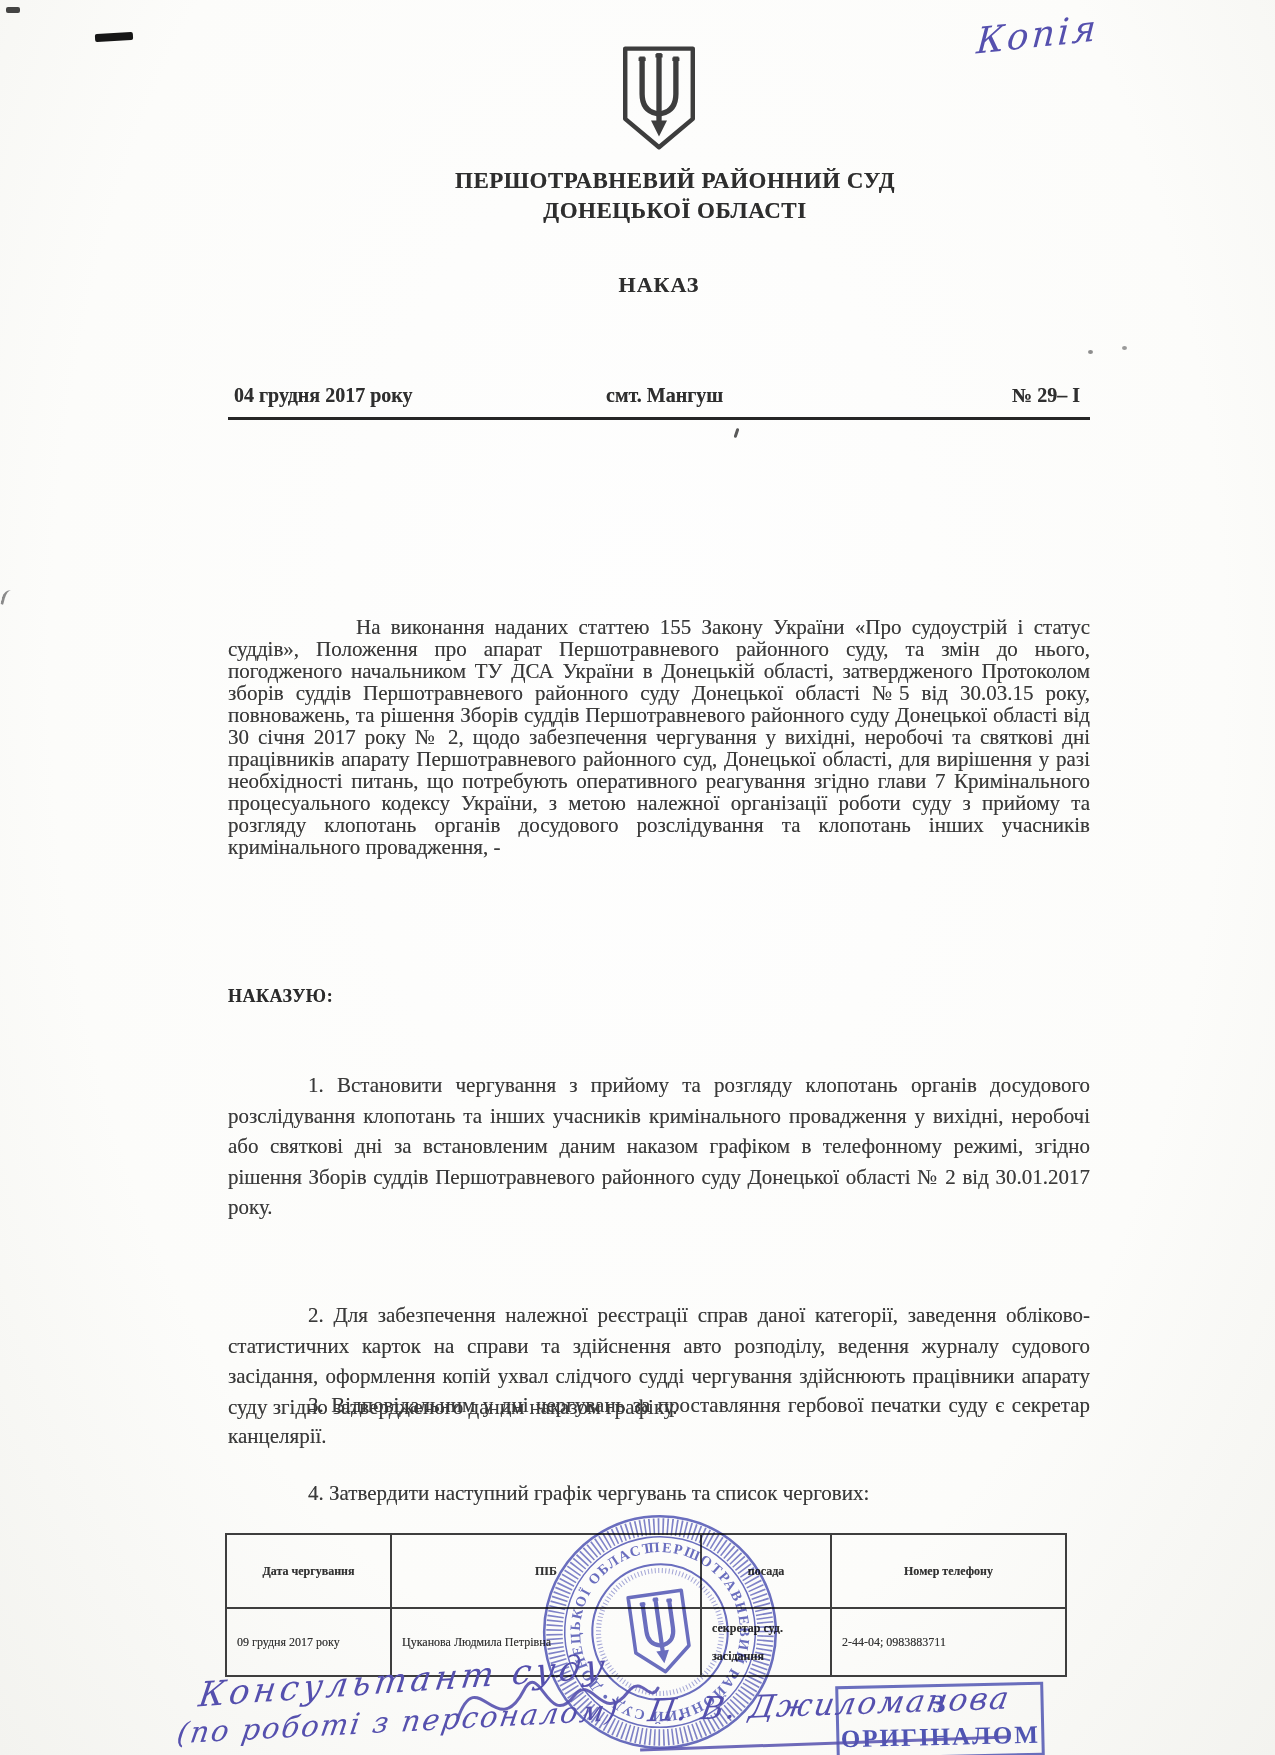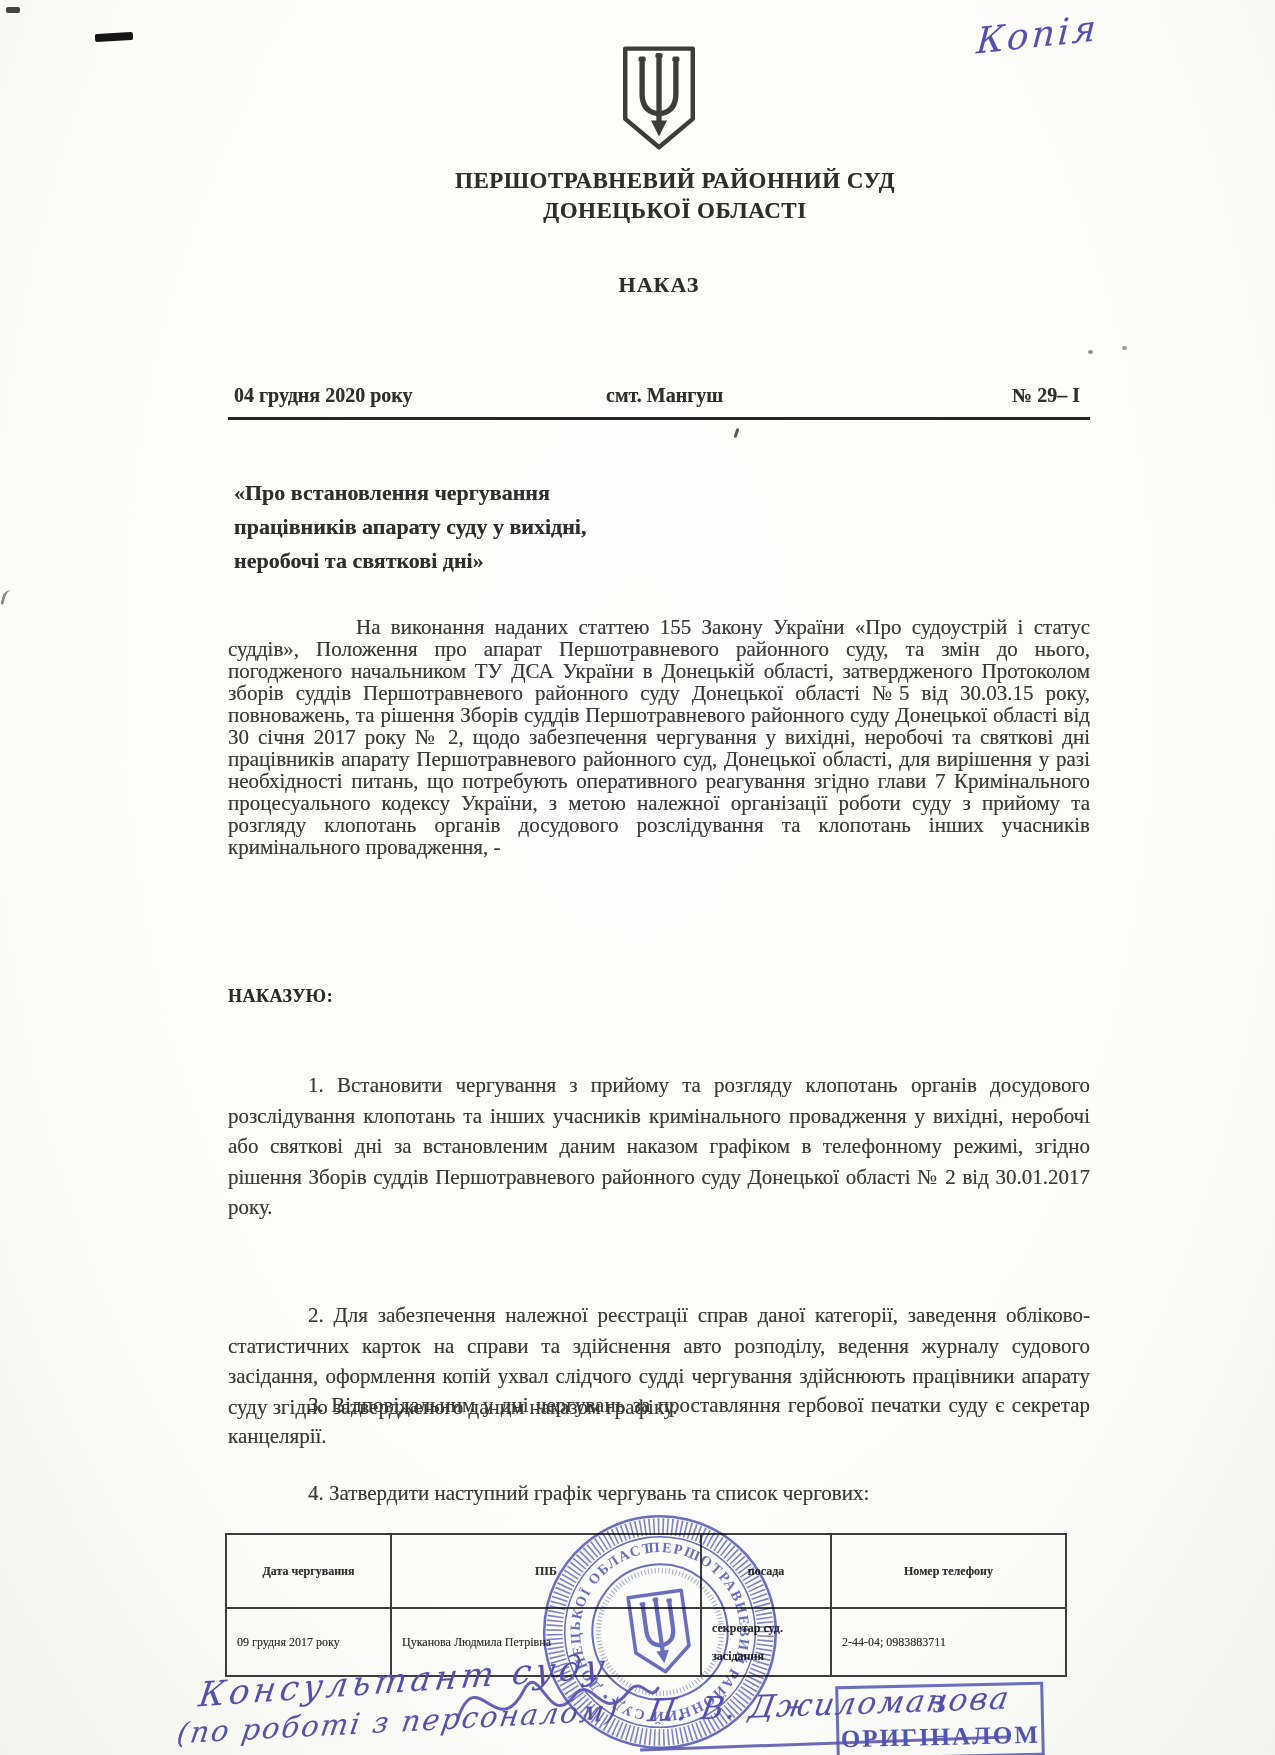--- a/index.html
+++ b/index.html
@@ -121,31 +121,26 @@
     </svg>
 
     <div class="court-name doc-text">
       <div>ПЕРШОТРАВНЕВИЙ РАЙОННИЙ СУД</div>
       <div>ДОНЕЦЬКОЇ ОБЛАСТІ</div>
     </div>
 
     <div class="doc-type doc-text">НАКАЗ</div>
 
     <div class="dateline doc-text">
-      <span class="date">04 грудня 2020 року</span>
+      <span class="date">04 грудня 2017 року</span>
       <span class="place">смт. Мангуш</span>
       <span class="num">№ 29– І</span>
     </div>
     <div class="dateline-rule"></div>
 
-    <div class="subject doc-text">
-      <div>«Про встановлення чергування</div>
-      <div>працівників апарату суду у вихідні,</div>
-      <div>неробочі та святкові дні»</div>
-    </div>
 
     <div class="preamble doc-text">На виконання наданих статтею 155 Закону України «Про судоустрій і статус суддів», Положення про апарат Першотравневого районного суду, та змін до нього, погодженого начальником ТУ ДСА України в Донецькій області, затвердженого Протоколом зборів суддів Першотравневого районного суду Донецької області №5 від 30.03.15 року, повноважень, та рішення Зборів суддів Першотравневого районного суду Донецької області від 30 січня 2017 року № 2, щодо забезпечення чергування у вихідні, неробочі та святкові дні працівників апарату Першотравневого районного суд, Донецької області, для вирішення у разі необхідності питань, що потребують оперативного реагування згідно глави 7 Кримінального процесуального кодексу України, з метою належної організації роботи суду з прийому та розгляду клопотань органів досудового розслідування та клопотань інших учасників кримінального провадження, -</div>
 
     <div class="order-heading doc-text">НАКАЗУЮ:</div>
 
     <div class="order-item item1 doc-text">1. Встановити чергування з прийому та розгляду клопотань органів досудового розслідування клопотань та інших учасників кримінального провадження у вихідні, неробочі або святкові дні за встановленим даним наказом графіком в телефонному режимі, згідно рішення Зборів суддів Першотравневого районного суду Донецької області № 2 від 30.01.2017 року.</div>
     <div class="order-item item2 doc-text">2. Для забезпечення належної реєстрації справ даної категорії, заведення обліково-статистичних карток на справи та здійснення авто розподілу, ведення журналу судового засідання, оформлення копій ухвал слідчого судді чергування здійснюють працівники апарату суду згідно затвердженого даним наказом графіку.</div>
     <div class="order-item item3 doc-text">3. Відповідальним у дні чергувань за проставляння гербової печатки суду є секретар канцелярії.</div>
     <div class="order-item item4 doc-text">4. Затвердити наступний графік чергувань та список чергових:</div>
 

